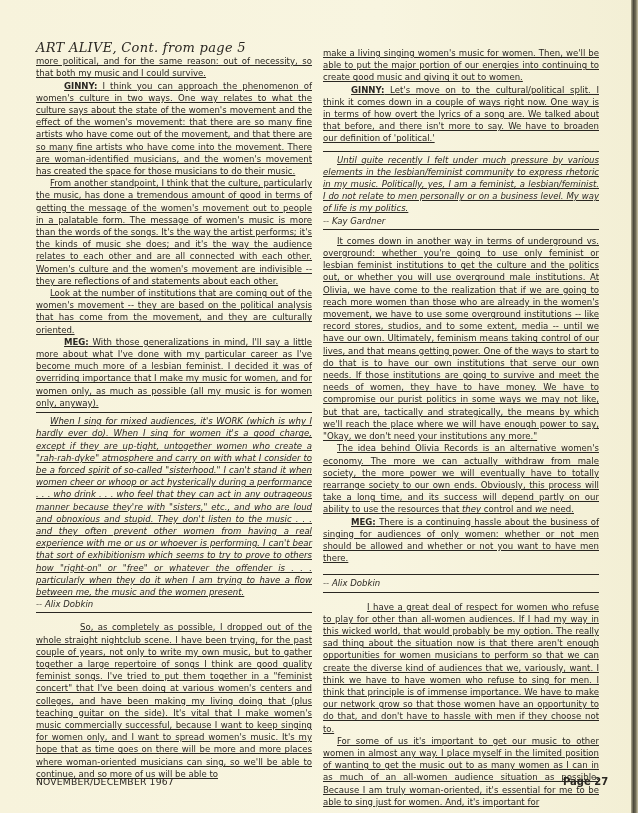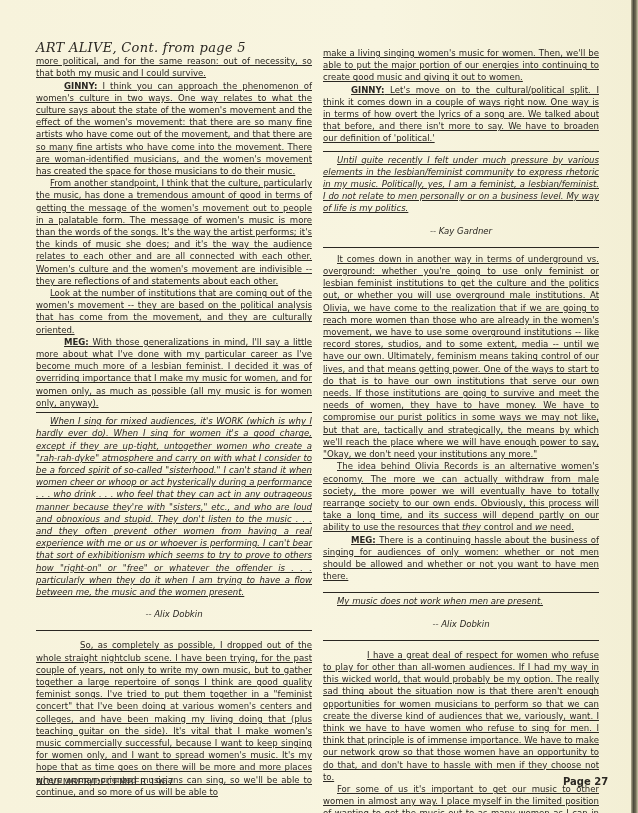--- a/index.html
+++ b/index.html
@@ -29,21 +29,21 @@
   .ind { text-indent: 14px; }
   .ind-big { text-indent: 44px; }
   .spk { font-weight: bold; padding-left: 28px; }
   .cont-header {
     font-family: "DejaVu Serif", serif; font-style: italic;
     font-size: 13px; letter-spacing: 0.3px; margin: 0 0 1px 0;
   }
   .rule { border: 0; border-top: 1.6px solid #2a2722; margin: 0; height: 0; }
   .quote { font-style: italic; margin: 0; }
   .quote .p { text-align: justify; }
-  .attrib { text-align: center; font-style: italic; margin: 10px; }
+  .attrib { text-align: left; font-style: italic; margin: 0; }
   .footer-left {
     position: absolute; left: 36px; top: 776px;
     font-size: 9.2px; letter-spacing: 0.2px;
   }
   .footer-right {
     position: absolute; left: 563px; top: 776px;
     font-size: 10px; font-weight: bold;
   }
   .em { font-style: italic; }
 </style>
@@ -80,21 +80,20 @@
       <p class="attrib">-- Kay Gardner</p>
     </div>
     <hr class="rule" style="margin-top:2px; margin-bottom:5px;">
 
     <p class="p ind">It comes down in another way in terms of underground vs. overground: whether you're going to use only feminist or lesbian feminist institutions to get the culture and the politics out, or whether you will use overground male institutions. At Olivia, we have come to the realization that if we are going to reach more women than those who are already in the women's movement, we have to use some overground institutions -- like record stores, studios, and to some extent, media -- until we have our own. Ultimately, feminism means taking control of our lives, and that means getting power. One of the ways to start to do that is to have our own institutions that serve our own needs. If those institutions are going to survive and meet the needs of women, they have to have money. We have to compromise our purist politics in some ways we may not like, but that are, tactically and strategically, the means by which we'll reach the place where we will have enough power to say, "Okay, we don't need your institutions any more."</p>
     <p class="p ind"><span>The idea behind Olivia Records is an alternative women's economy. The more we can actually withdraw from male society, the more power we will eventually have to totally rearrange society to our own ends. Obviously, this process will take a long time, and its success will depend partly on our ability to use the resources that </span><span class="em">they</span><span> control and </span><span class="em">we</span><span> need.</span></p>
     <p class="p"><span class="spk">MEG:</span><span> There is a continuing hassle about the business of singing for audiences of only women: whether or not men should be allowed and whether or not you want to have men there.</span></p>
 
     <hr class="rule" style="margin-top:10px;">
     <div class="quote" style="margin-top:2px;">
-      <p class="p ind">My music does not work when men are present.</p>
       <p class="attrib">-- Alix Dobkin</p>
     </div>
     <hr class="rule" style="margin-top:2px; margin-bottom:8px;">
 
     <p class="p ind-big">I have a great deal of respect for women who refuse to play for other than all-women audiences. If I had my way in this wicked world, that would probably be my option. The really sad thing about the situation now is that there aren't enough opportunities for women musicians to perform so that we can create the diverse kind of audiences that we, variously, want. I think we have to have women who refuse to sing for men. I think that principle is of immense importance. We have to make our network grow so that those women have an opportunity to do that, and don't have to hassle with men if they choose not to.</p>
     <p class="p ind">For some of us it's important to get our music to other women in almost any way. I place myself in the limited position of wanting to get the music out to as many women as I can in as much of an all-women audience situation as possible. Because I am truly woman-oriented, it's essential for me to be able to sing just for women. And, it's important for</p>
   </div>
 
   <div class="footer-left">NOVEMBER/DECEMBER 1967</div>
   <div class="footer-right">Page 27</div>

